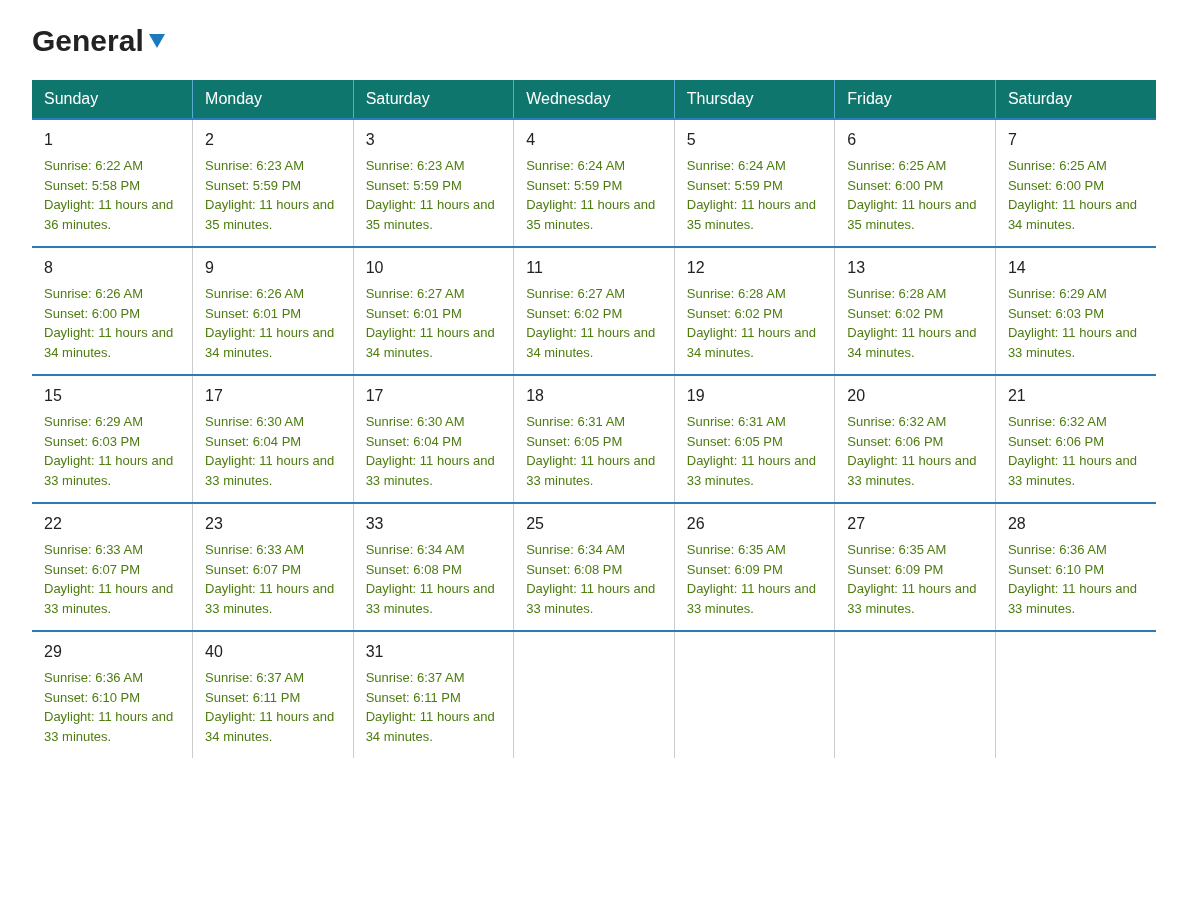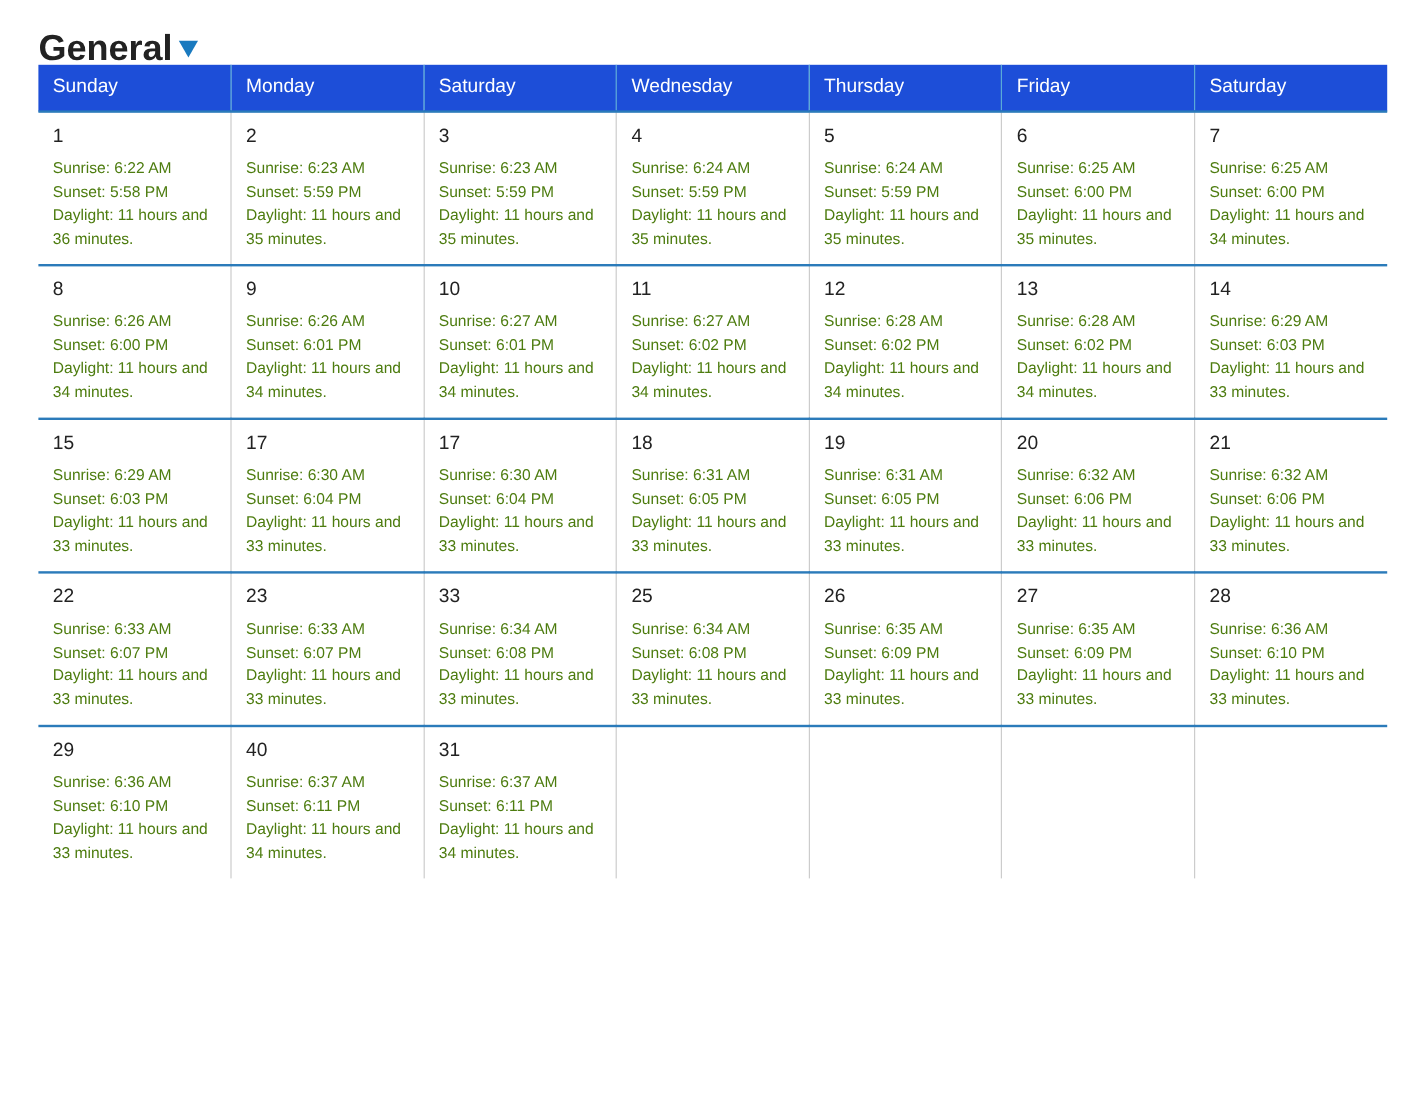--- a/index.html
+++ b/index.html
@@ -8,21 +8,21 @@
       background: #fff;
       color: #222;
       width: 1188px;
       min-height: 918px;
       padding: 24px 32px;
     }
     .header {
       display: flex;
       justify-content: space-between;
       align-items: flex-start;
-      margin-bottom: 2px;
+      margin-bottom: 28px;
     }
     .logo {
       display: flex;
       flex-direction: column;
       align-items: flex-start;
     }
     .title-block {
       text-align: right;
     }
     .month-title {
@@ -35,21 +35,21 @@
       font-size: 22px;
       color: #444;
       margin-top: 4px;
     }
     table {
       width: 100%;
       border-collapse: collapse;
       table-layout: fixed;
     }
     thead tr {
-      background: #1d4ed8;
+      background: #0f766e;
       color: #fff;
     }
     thead th {
       padding: 10px 10px 10px 12px;
       font-size: 16px;
       font-weight: normal;
       text-align: left;
       border-right: 1px solid #5aaad8;
     }
     thead th:last-child { border-right: none; }

